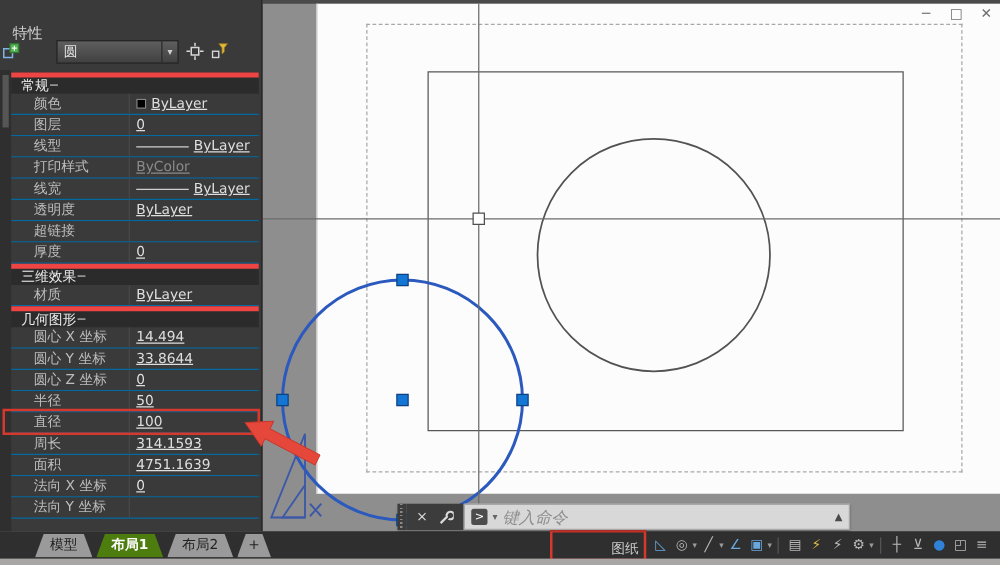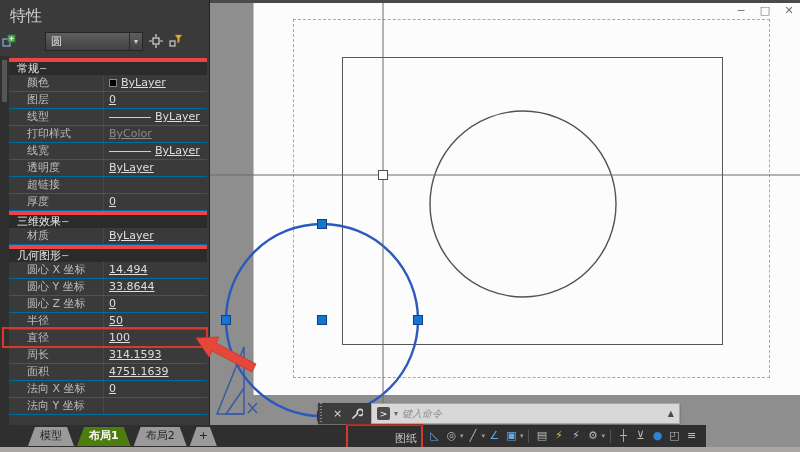--- a/index.html
+++ b/index.html
@@ -3,21 +3,21 @@
 <meta charset="utf-8">
 <style>
   * { margin:0; padding:0; box-sizing:border-box; }
   body { font-family:"DejaVu Sans", sans-serif; background:#555; }
   .screen { position:relative; width:800px; height:452px; overflow:hidden;
             background:#8e8e8e; font-family:"DejaVu Sans", sans-serif; }
 
   
   .palette { position:absolute; left:0; top:0; width:210px; height:425px;
              background:#3a3a3a; border-right:1px solid #242424; z-index:3; }
-  .palette-title { padding:6px 9px 0 10px; font-size:16px; color:#d2d2d2; }
+  .palette-title { padding:6px 9px 0 10px; font-size:12px; color:#d2d2d2;margin-top:12px; }
   .selector-row { position:absolute; left:0; top:31px; width:210px; height:22px; }
   .combo { position:absolute; left:45px; top:1px; width:98px; height:19px;
            background:linear-gradient(#5e5e5e,#414141); border:1px solid #262626;
            display:flex; align-items:center; }
   .combo-value { flex:1; padding-left:5px; font-size:11px; color:#e4e4e4; line-height:17px; }
   .combo-arrow { width:13px; height:100%; border-left:1px solid #2b2b2b; color:#cfcfcf;
                  font-size:8px; display:flex; align-items:center; justify-content:center; }
   .sel-btn { position:absolute; top:0; width:17px; height:20px;
              display:flex; align-items:center; justify-content:center; }
   .sel-btn:nth-of-type(2){ left:147px; } .sel-btn:nth-of-type(3){ left:167px; }
@@ -65,25 +65,25 @@
               repeating-linear-gradient(#8a8a8a 0 1px, transparent 1px 3px);
               background-size:2px 100%; background-position:2px 0; background-repeat:no-repeat; }
   .cmd-dark { width:46px; background:#3c3c3c; display:flex; align-items:center;
               justify-content:space-evenly; }
   .cmd-close { color:#dcdcdc; font-size:11px; line-height:11px; }
   .cmd-field { flex:1; background:#d8d8d8; border:1px solid #a8a8a8; display:flex;
                align-items:center; gap:4px; padding:0 5px; }
   .cmd-icon { width:13px; height:13px; background:#4c4c4c; color:#fff; font-size:9px;
               border-radius:2px; display:flex; align-items:center; justify-content:center; }
   .cmd-caret { color:#666; font-size:8px; }
-  .cmd-ph { font-style:italic; color:#8f8f8f; font-size:10px; flex:1; }
+  .cmd-ph { font-style:italic; color:#8f8f8f; font-size:13px; flex:1; }
   .cmd-up { color:#4a4a4a; font-size:8px; }
 
   
-  .statusbar { position:absolute; left:0; top:425px; width:706px; height:22px;
+  .statusbar { position:absolute; left:0; top:425px; width:800px; height:22px;
                background:#2f2f2f; display:flex; align-items:center; z-index:5; }
   .tabs { display:flex; margin-left:28px; gap:3px; height:19px; align-self:flex-start; margin-top:2px; }
   .tab { padding:0 12px; font-size:11px; line-height:18px; background:#9a9a9a; color:#232323;
          clip-path:polygon(7px 0, calc(100% - 7px) 0, 100% 100%, 0 100%); }
   .tab.active { background:#4d7c0f; color:#fff; font-weight:bold; }
   .tab.newtab { padding:0 9px; }
   .sb-spacer { flex:1; }
   .paper-wrap { position:relative; padding:2px 5px; margin-right:4px; }
   .paper-label { color:#c9c9c9; font-size:11px;padding-left:43px; }
   .paper-redbox { position:absolute; inset:-1px; border:2px solid #d6382c; pointer-events:none; }

